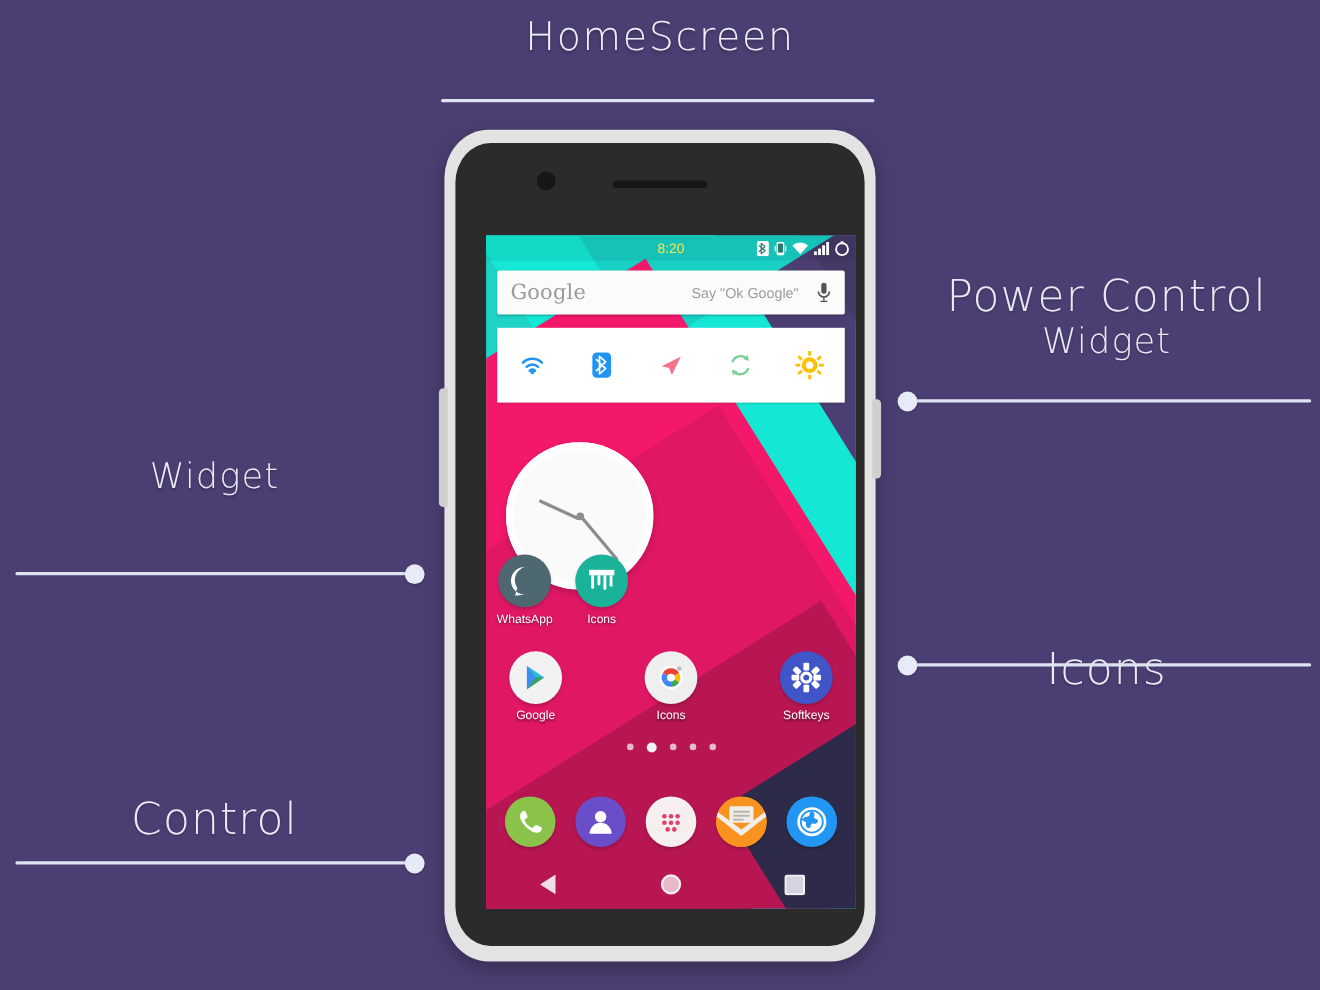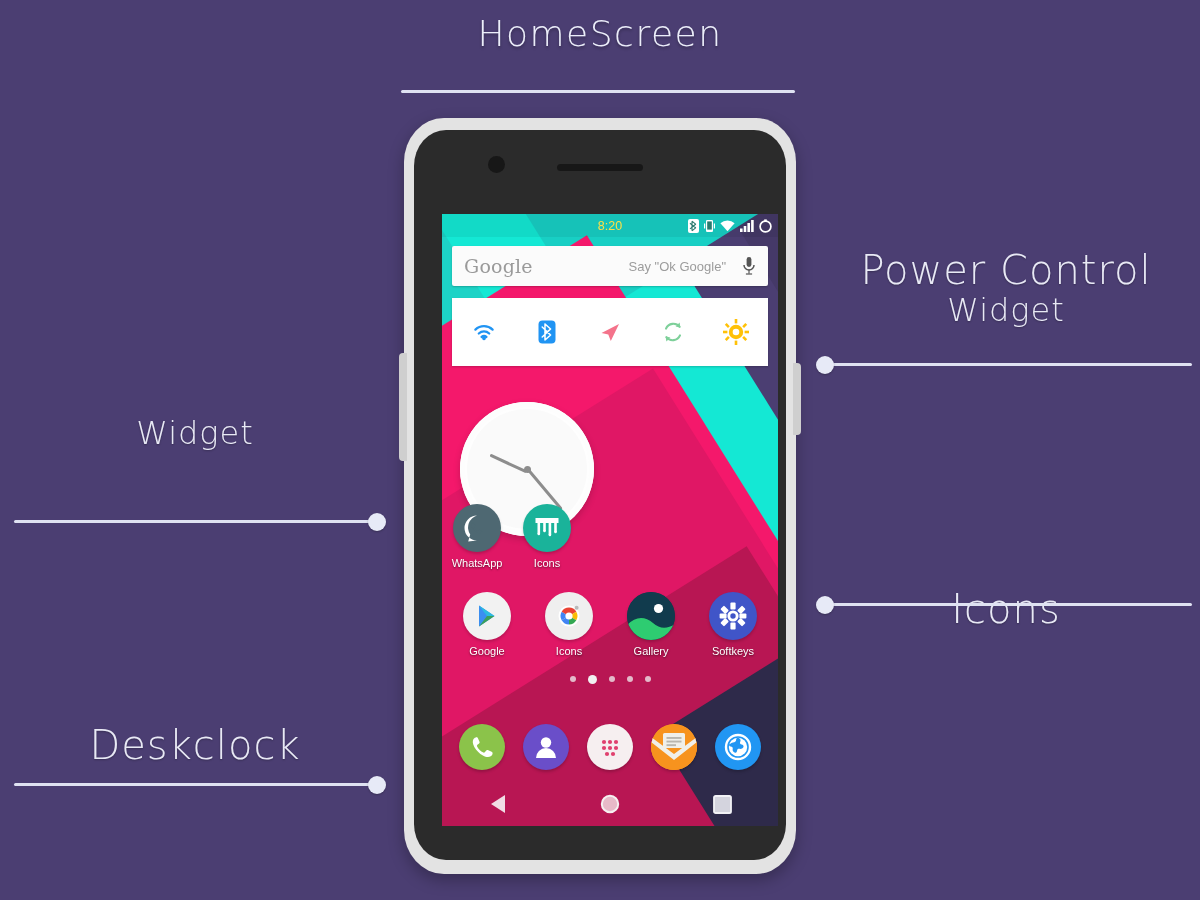--- a/index.html
+++ b/index.html
@@ -219,21 +219,21 @@
 
 <div class="title">HomeScreen</div>
 <div class="title-rule"></div>
 
 <div class="anno-text" style="position:absolute;left:0;top:415px;width:390px;text-align:center;">
   <div style="font-size:32px;line-height:1.15;">Widget</div>
 </div>
 <div class="leader" style="left:14px;top:520px;width:360px;"></div>
 <div class="dot" style="left:368px;top:513px;"></div>
 
-<div class="anno-text" style="position:absolute;left:0;top:723px;width:390px;text-align:center;font-size:40px;line-height:1.1;">Deskclock</div>
+<div class="anno-text" style="position:absolute;left:0;top:723px;width:390px;text-align:center;font-size:40px;line-height:1.1;">Control</div>
 <div class="leader" style="left:14px;top:783px;width:360px;"></div>
 <div class="dot" style="left:368px;top:776px;"></div>
 
 <div class="anno-text" style="position:absolute;left:812px;top:248px;width:388px;text-align:center;">
   <div style="font-size:40px;line-height:1.1;">Power Control</div>
   <div style="font-size:32px;line-height:1.15;">Widget</div>
 </div>
 <div class="leader" style="left:826px;top:363px;width:366px;"></div>
 <div class="dot" style="left:816px;top:356px;"></div>
 
@@ -408,30 +408,20 @@
               <path d="M15 23.4 A8.4 8.4 0 0 1 7.7 19.2 L15 15 Z" fill="#4285f4"></path>
               <path d="M7.7 19.2 A8.4 8.4 0 0 1 7.7 10.8 L15 15 Z" fill="#4285f4"></path>
               <path d="M7.7 10.8 A8.4 8.4 0 0 1 15 6.6 L15 15 Z" fill="#ea4335"></path>
               <circle cx="15" cy="15" r="3.6" fill="#ffffff"></circle>
               <circle cx="22.6" cy="6.8" r="2" fill="#b9b9b9"></circle>
             </svg>
           </div>
           <div class="app-label">Icons</div>
         </div>
         <div class="app">
-          <div class="app-icon" style="background:#113b4d;overflow:hidden">
-            <svg width="48" height="48" viewBox="0 0 48 48">
-              <circle cx="24" cy="24" r="24" fill="#113b4d"></circle>
-              <circle cx="31.5" cy="16.5" r="4.6" fill="#ffffff"></circle>
-              <path d="M0 33 Q 13 20 26 31 Q 36 40 48 32 L48 48 L0 48 Z" fill="#2ecc71"></path>
-            </svg>
-          </div>
-          <div class="app-label">Gallery</div>
-        </div>
-        <div class="app">
           <div class="app-icon" style="background:#4055c8">
             <svg width="28" height="28" viewBox="0 0 28 28">
               <path fill="#ffffff" d="M14 8.4a5.6 5.6 0 1 0 0 11.2 5.6 5.6 0 0 0 0-11.2zm0 8.3a2.7 2.7 0 1 1 0-5.4 2.7 2.7 0 0 1 0 5.4z"></path>
               <g fill="#ffffff">
                 <rect x="11.4" y="0.6" width="5.2" height="7" rx="1"></rect>
                 <rect x="11.4" y="20.4" width="5.2" height="7" rx="1"></rect>
                 <rect x="0.6" y="11.4" width="7" height="5.2" rx="1"></rect>
                 <rect x="20.4" y="11.4" width="7" height="5.2" rx="1"></rect>
                 <rect x="3" y="4.3" width="5.2" height="7" rx="1" transform="rotate(-45 5.6 7.8)"></rect>
                 <rect x="19.8" y="16.7" width="5.2" height="7" rx="1" transform="rotate(-45 22.4 20.2)"></rect>

